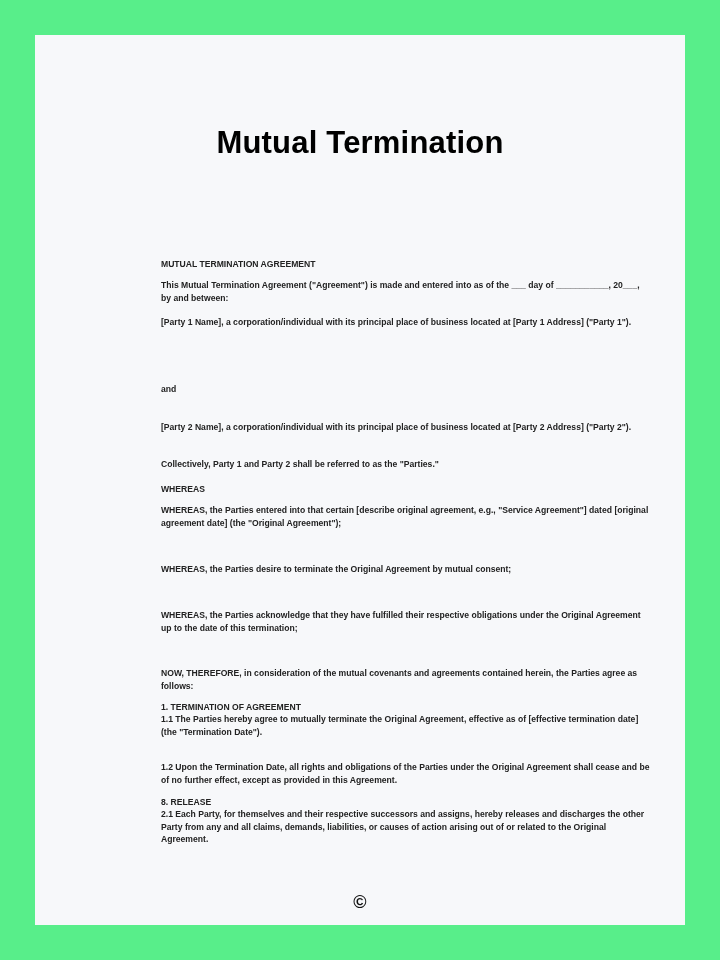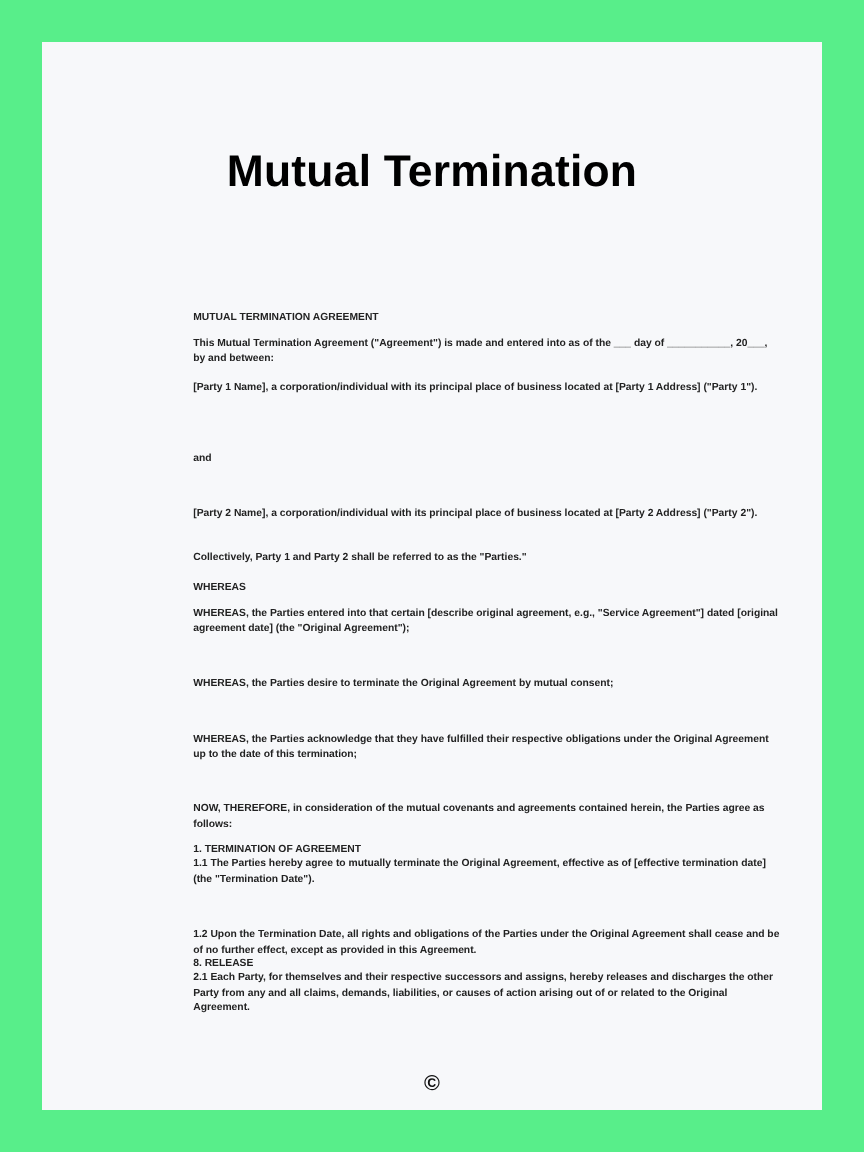--- a/index.html
+++ b/index.html
@@ -14,21 +14,21 @@
       position: absolute;
       left: 35px; top: 35px;
       width: 650px; height: 890px;
       background: #f7f8fa;
     }
     .title {
       position: absolute;
       left: 0; right: 0; top: 84px;
       text-align: center;
       font-weight: bold;
-      font-size: 37px;
+      font-size: 31px;
       line-height: 47px;
       color: #000;
       letter-spacing: 0.2px;
     }
     .title div { margin: 0; }
     .body {
       position: absolute;
       left: 83px; top: 223px;
       width: 490px;
       font-size: 8.6px;
@@ -51,29 +51,29 @@
 
 <div class="page">
   <div class="title">
     <div>Mutual Termination</div>
   </div>
 
   <div class="body">
     <div class="p" style="top:0px">MUTUAL TERMINATION AGREEMENT</div>
     <div class="p" style="top:21px">This Mutual Termination Agreement ("Agreement") is made and entered into as of the ___ day of ___________, 20___, by and between:</div>
     <div class="p" style="top:58px">[Party 1 Name], a corporation/individual with its principal place of business located at [Party 1 Address] ("Party 1").</div>
-    <div class="p" style="top:117px">and</div>
+    <div class="p" style="top:125px">and</div>
     <div class="p" style="top:163px">[Party 2 Name], a corporation/individual with its principal place of business located at [Party 2 Address] ("Party 2").</div>
     <div class="p" style="top:200px">Collectively, Party 1 and Party 2 shall be referred to as the "Parties."</div>
     <div class="p" style="top:225px">WHEREAS</div>
     <div class="p" style="top:246px">WHEREAS, the Parties entered into that certain [describe original agreement, e.g., "Service Agreement"] dated [original agreement date] (the "Original Agreement");</div>
     <div class="p" style="top:305px">WHEREAS, the Parties desire to terminate the Original Agreement by mutual consent;</div>
     <div class="p" style="top:351px">WHEREAS, the Parties acknowledge that they have fulfilled their respective obligations under the Original Agreement up to the date of this termination;</div>
     <div class="p" style="top:409px">NOW, THEREFORE, in consideration of the mutual covenants and agreements contained herein, the Parties agree as follows:</div>
     <div class="p" style="top:443px">1. TERMINATION OF AGREEMENT</div>
     <div class="p" style="top:455px">1.1 The Parties hereby agree to mutually terminate the Original Agreement, effective as of [effective termination date] (the "Termination Date").</div>
-    <div class="p" style="top:514px">1.2 Upon the Termination Date, all rights and obligations of the Parties under the Original Agreement shall cease and be of no further effect, except as provided in this Agreement.</div>
+    <div class="p" style="top:503px">1.2 Upon the Termination Date, all rights and obligations of the Parties under the Original Agreement shall cease and be of no further effect, except as provided in this Agreement.</div>
     <div class="p" style="top:538px">8. RELEASE</div>
     <div class="p" style="top:550px">2.1 Each Party, for themselves and their respective successors and assigns, hereby releases and discharges the other Party from any and all claims, demands, liabilities, or causes of action arising out of or related to the Original Agreement.</div>
   </div>
 
   <div class="copyright">©</div>
 </div>
 
 </body></html>

